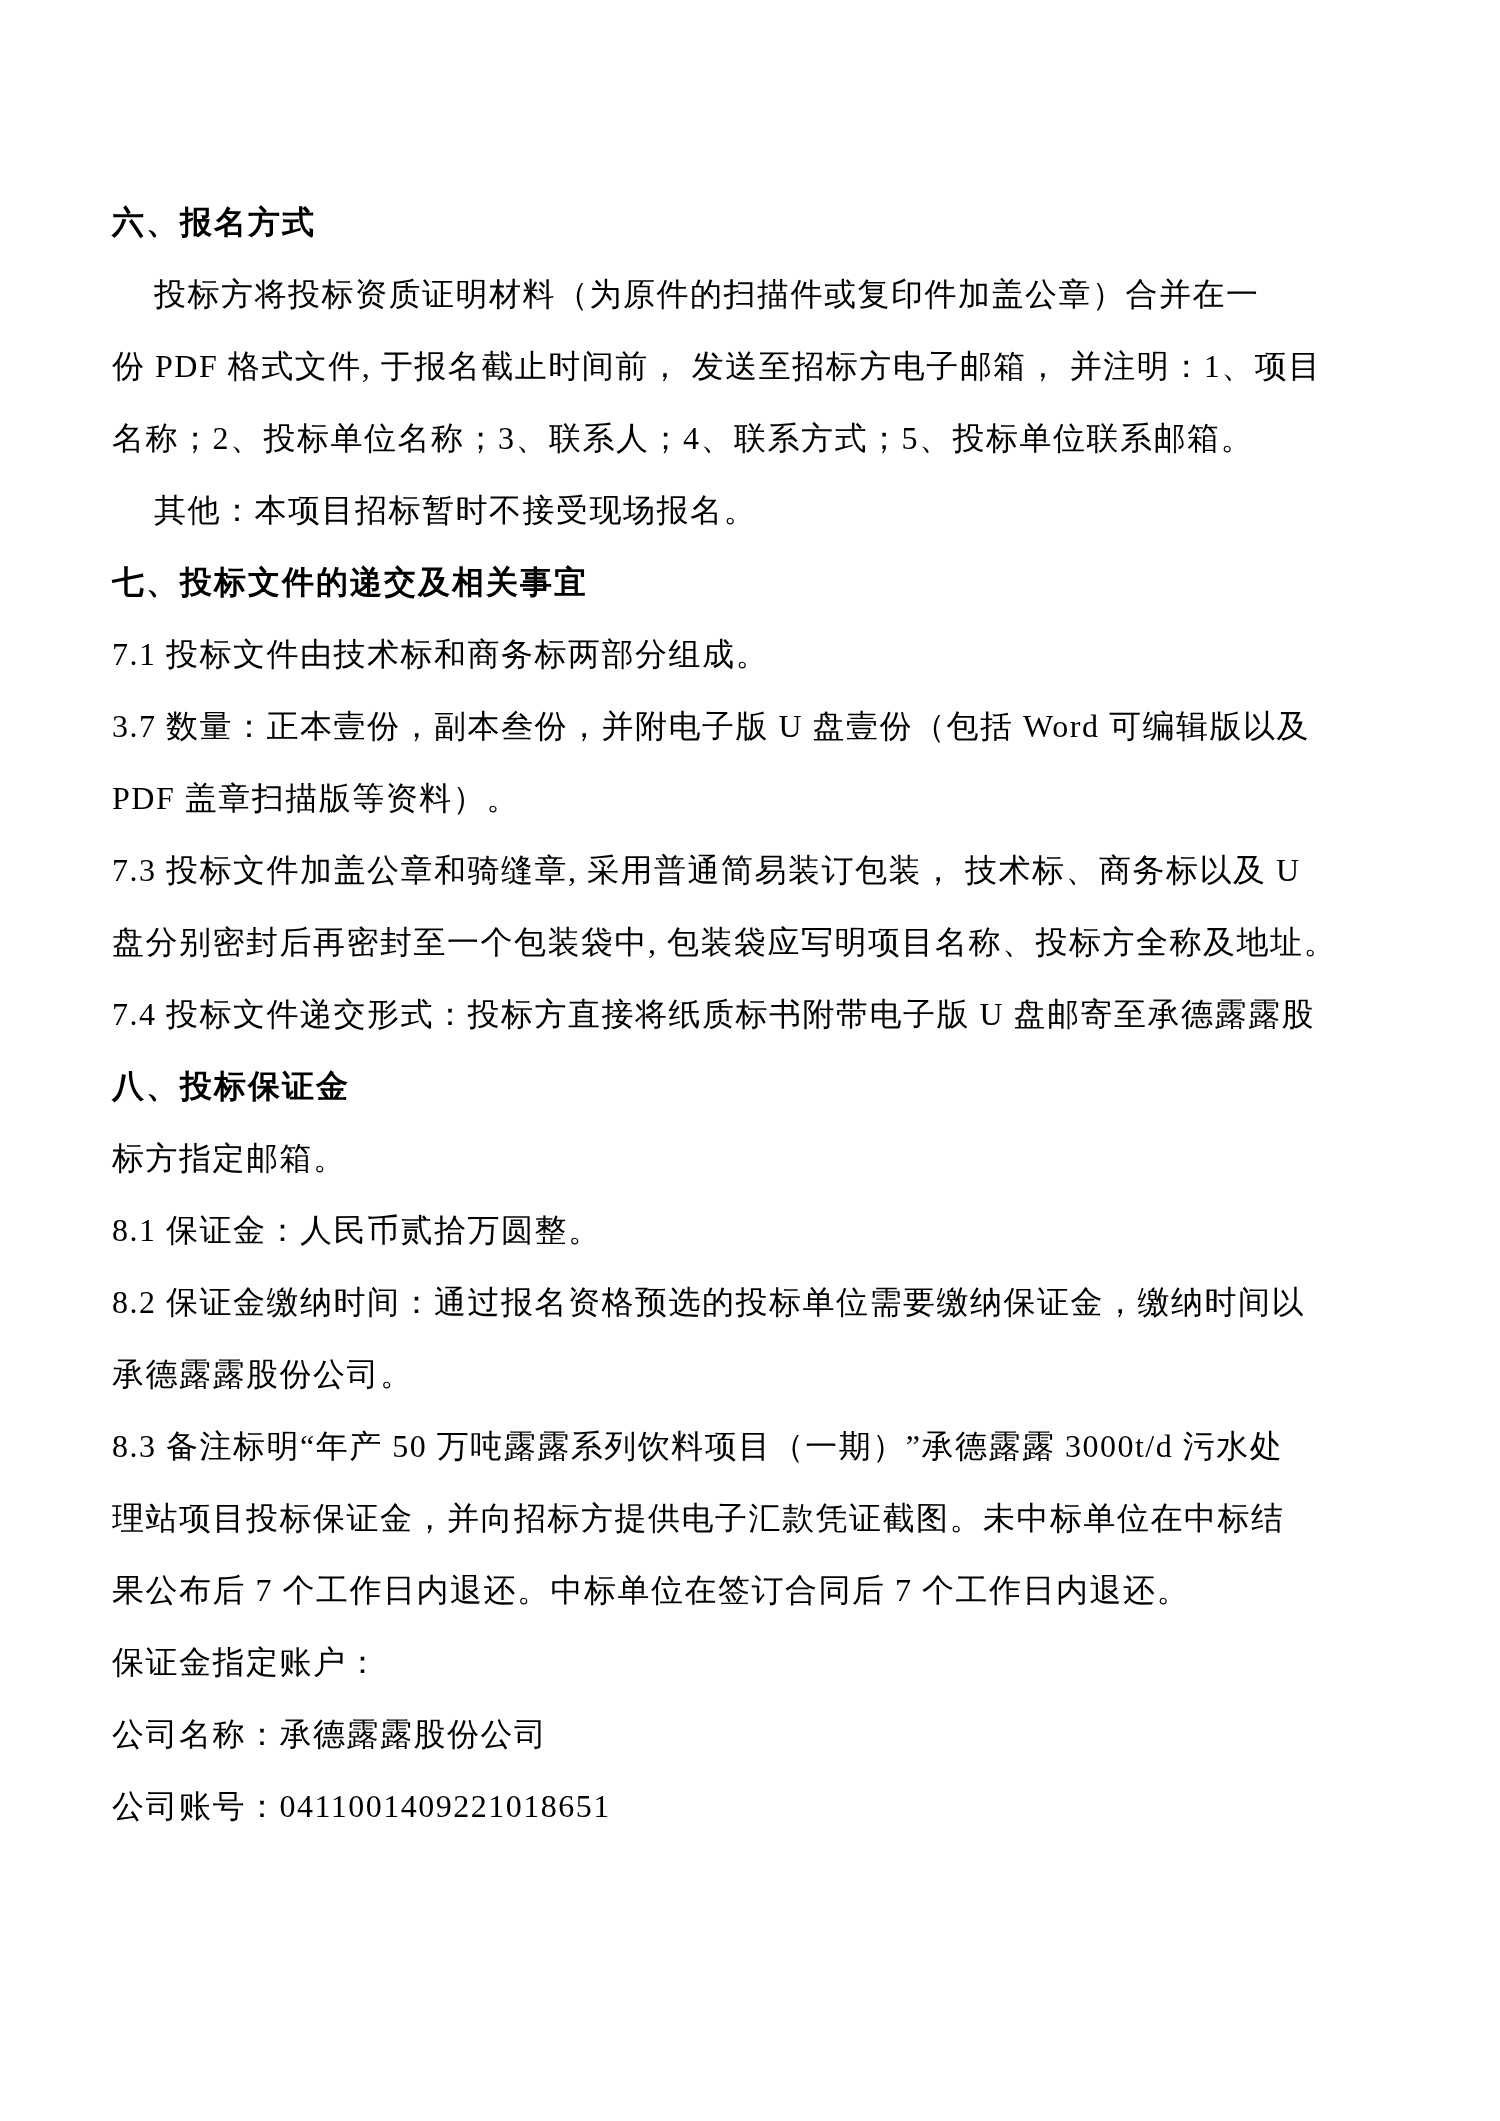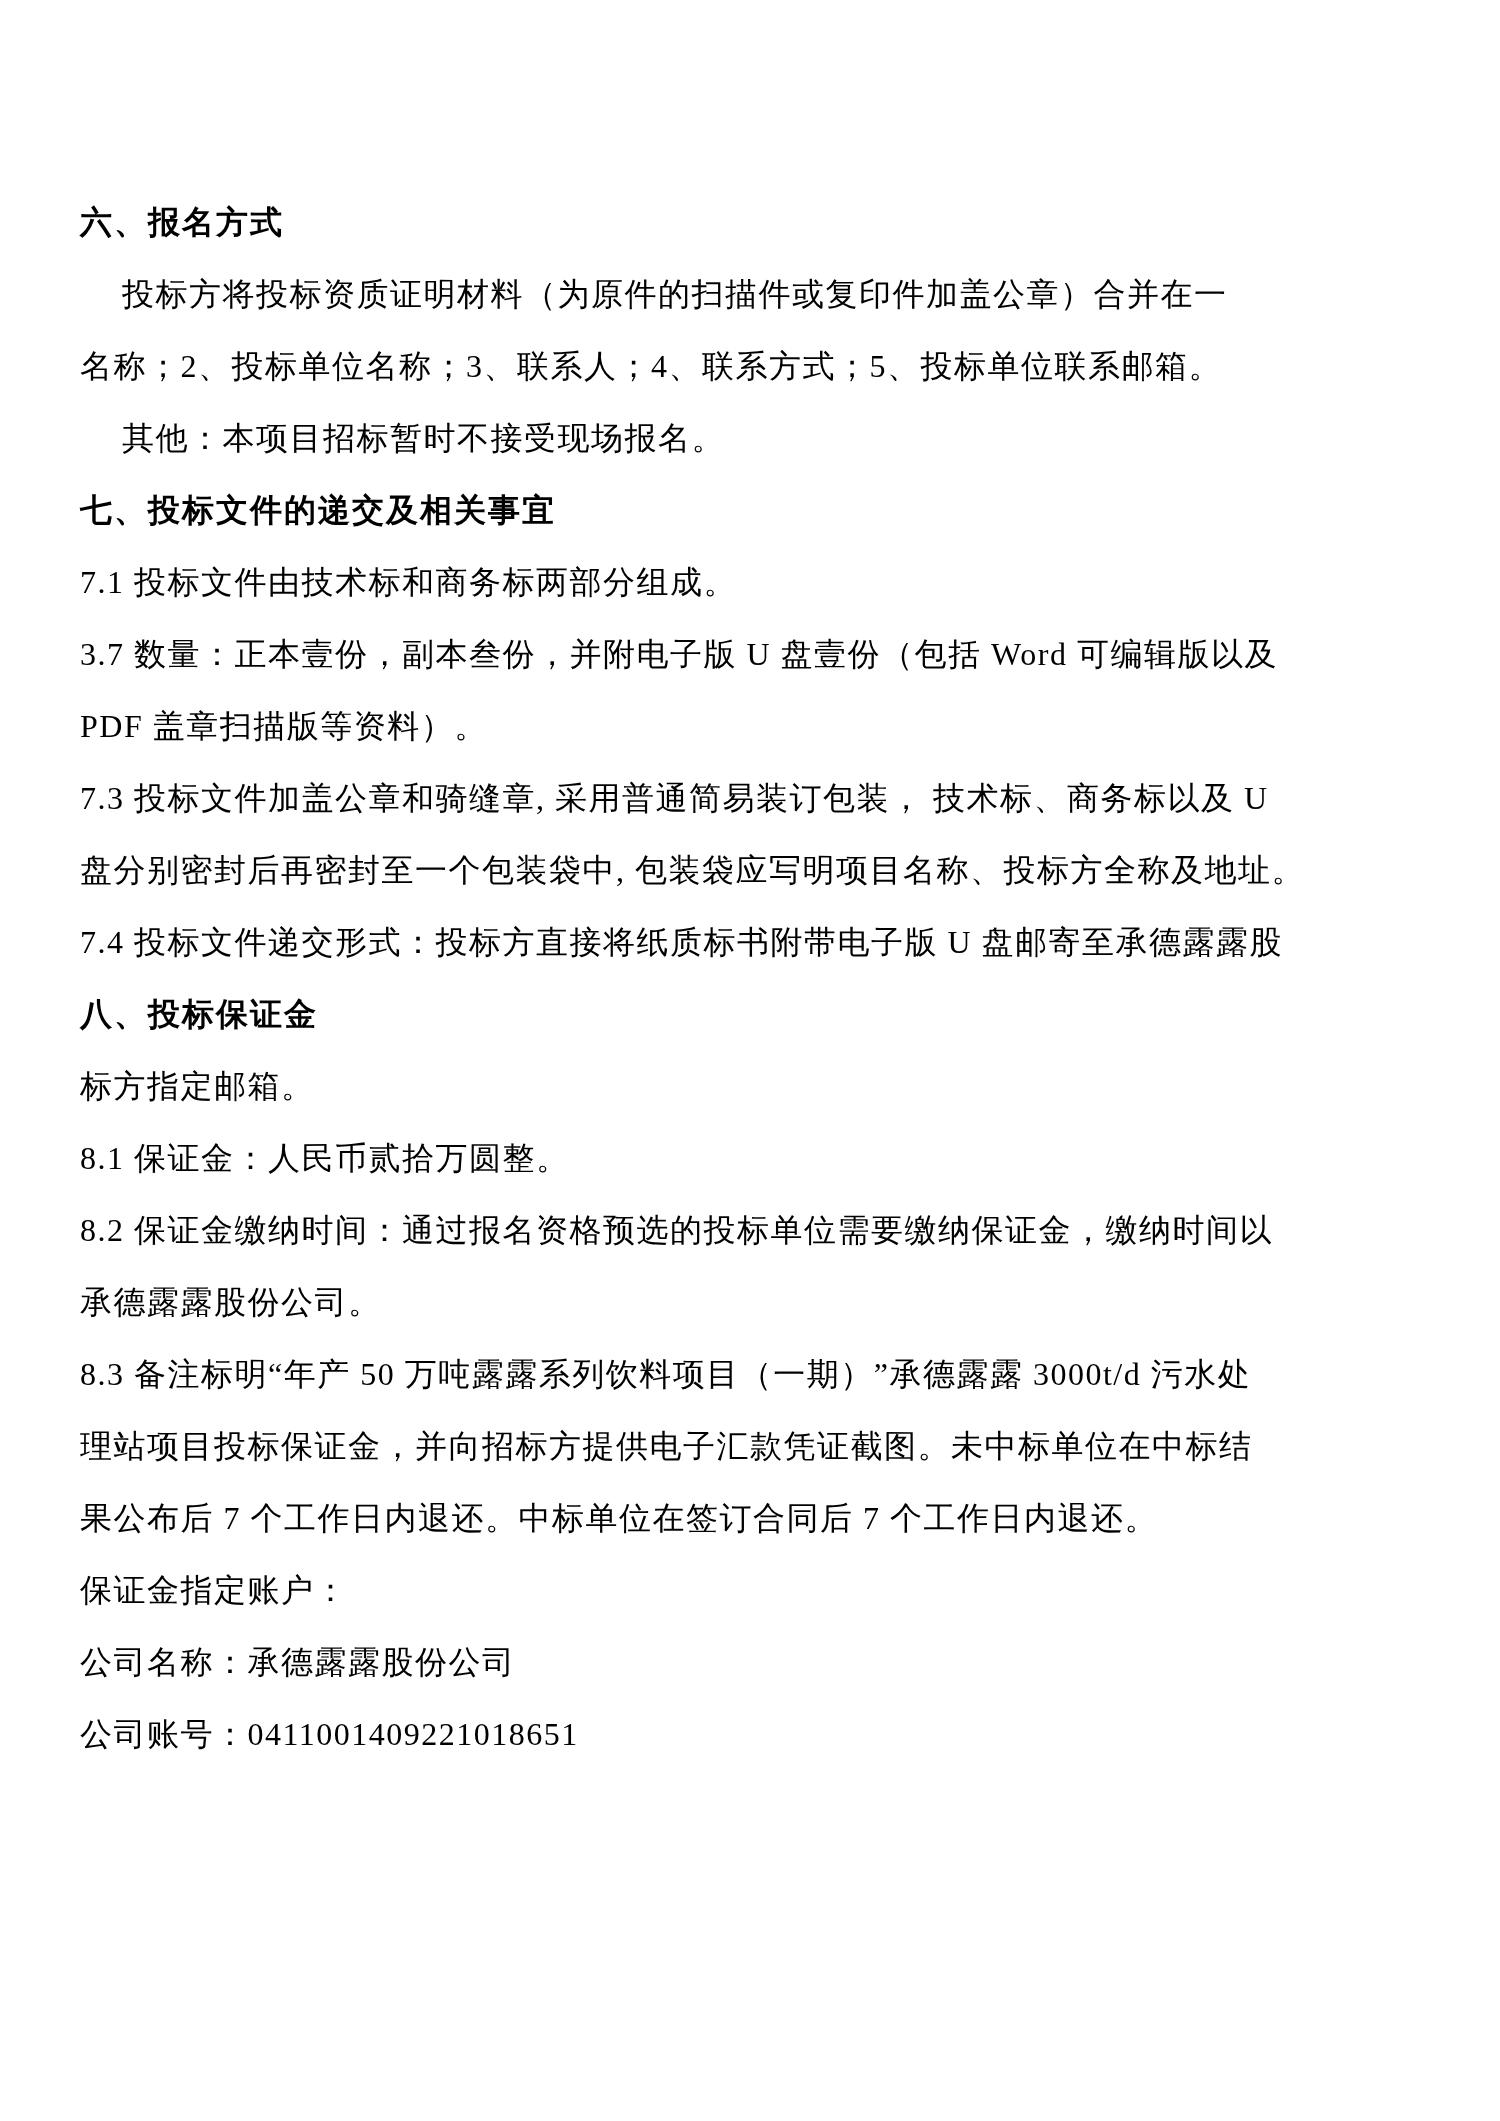--- a/index.html
+++ b/index.html
@@ -8,21 +8,21 @@
     background: #ffffff;
   }
   .page {
     position: relative;
     width: 1500px;
     height: 2121px;
     margin: 0 auto;
     background: #ffffff;
     color: #000000;
     box-sizing: border-box;
-    padding: 186px 150px 0 80px;
+    padding: 186px 150px 0 112px;
     font-family: "Liberation Serif", "DejaVu Serif", serif;
     overflow: hidden;
   }
   .doc-body {
     width: 1160px;
   }
   .line {
     font-size: 32px;
     line-height: 72px;
     height: 72px;
@@ -41,20 +41,21 @@
   }
 </style>
 </head>
 <body>
 
 <div class="page">
   <div class="doc-body">
 
     <div class="line heading">六、报名方式</div>
     <div class="line indent">投标方将投标资质证明材料（为原件的扫描件或复印件加盖公章）合并在一</div>
+    <div class="line">份 PDF 格式文件, 于报名截止时间前， 发送至招标方电子邮箱， 并注明：1、项目</div>
     <div class="line">名称；2、投标单位名称；3、联系人；4、联系方式；5、投标单位联系邮箱。</div>
     <div class="line indent">其他：本项目招标暂时不接受现场报名。</div>
 
     <div class="line heading">七、投标文件的递交及相关事宜</div>
     <div class="line">7.1 投标文件由技术标和商务标两部分组成。</div>
     <div class="line">3.7 数量：正本壹份，副本叁份，并附电子版 U 盘壹份（包括 Word 可编辑版以及</div>
     <div class="line">PDF 盖章扫描版等资料）。</div>
     <div class="line">7.3 投标文件加盖公章和骑缝章, 采用普通简易装订包装， 技术标、商务标以及 U</div>
     <div class="line">盘分别密封后再密封至一个包装袋中, 包装袋应写明项目名称、投标方全称及地址。</div>
     <div class="line">7.4 投标文件递交形式：投标方直接将纸质标书附带电子版 U 盘邮寄至承德露露股</div>

